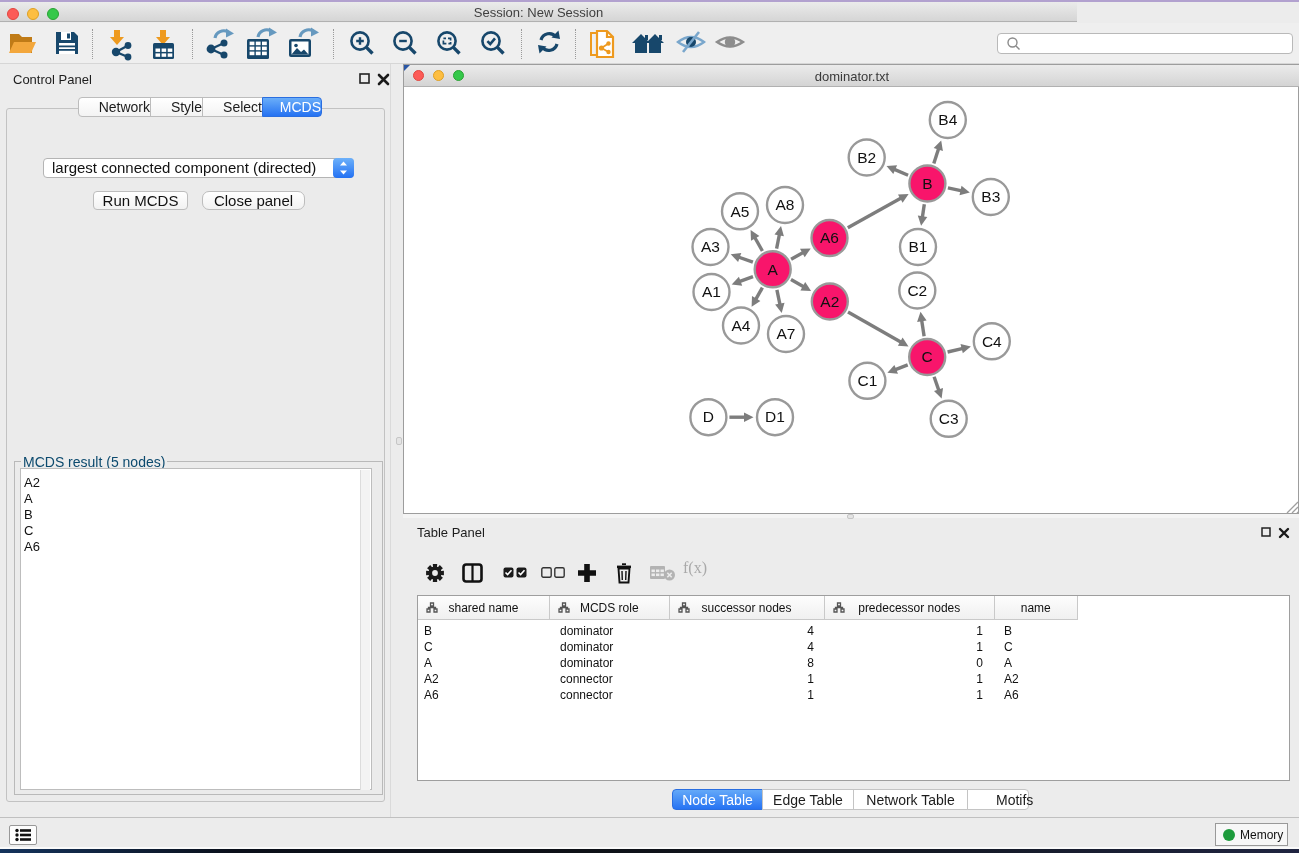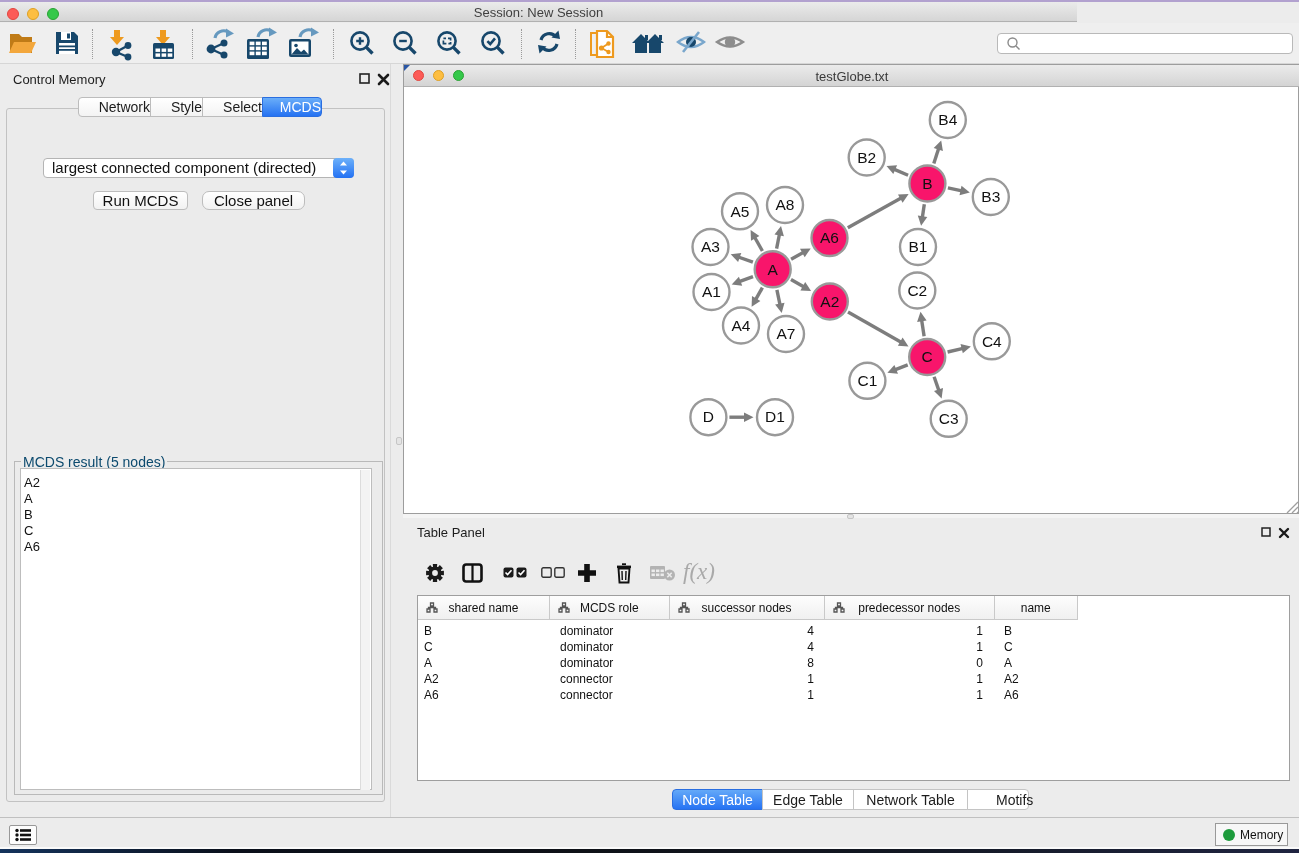--- a/index.html
+++ b/index.html
@@ -200,21 +200,21 @@
   <div class="vsep" style="left:575px"></div>
   <div id="searchbox">
     <svg width="16" height="16" style="position:absolute;left:8px;top:2px">
         <circle cx="6.5" cy="6.5" r="4.5" fill="none" stroke="#8a8a8a" stroke-width="1.4"></circle>
         <line x1="10" y1="10" x2="13.5" y2="13.5" stroke="#8a8a8a" stroke-width="1.4"></line>
       </svg>
   </div>
 </div>
 
 <div class="abs" id="cpanel">
-  <div class="ptitle">Control Memory</div>
+  <div class="ptitle">Control Panel</div>
   <svg width="12" height="12" style="position:absolute;left:359px;top:9px">
       <rect x="1" y="1" width="9" height="9" fill="none" stroke="#222" stroke-width="1.6"></rect>
     </svg>
   <svg width="13" height="13" style="position:absolute;left:377px;top:9px">
       <path d="M2,2 L11,11 M11,2 L2,11" stroke="#1a1a1a" stroke-width="2.6" stroke-linecap="round"></path>
     </svg>
   <div class="tabbox" style="left:6px;top:43.5px;width:379px;height:694px;"></div>
   <div class="tab" style="left:78px;width:73px;border-radius:4px 0 0 4px;">Network</div>
   <div class="tab" style="left:150px;width:53px;">Style</div>
   <div class="tab" style="left:202px;width:61px;">Select</div>
@@ -241,21 +241,21 @@
 </div>
 
 <div class="abs" id="netwin">
   <svg width="6" height="6" style="position:absolute;left:0;top:0;z-index:5">
       <path d="M0,0 L6,0 L0,6 Z" fill="#2a56a5"></path>
     </svg>
   <div id="nettitle">
     <div class="light" style="left:9px;top:5px;width:11px;height:11px;background:#fc5b57;border:0.5px solid #e2463f;"></div>
     <div class="light" style="left:29px;top:5px;width:11px;height:11px;background:#fdbe41;border:0.5px solid #dfa023;"></div>
     <div class="light" style="left:49px;top:5px;width:11px;height:11px;background:#35c84a;border:0.5px solid #2aa334;"></div>
-    <div class="t">testGlobe.txt</div>
+    <div class="t">dominator.txt</div>
   </div>
   <div id="netcanvas">
     <svg width="895" height="421" style="position:absolute;left:0;top:0" font-family="'Liberation Sans', sans-serif">
         <line x1="349.0" y1="188.6" x2="335.2" y2="193.7" stroke="#7d7d7d" stroke-width="3.4"></line>
         <polygon points="327.7,196.5 334.9,188.7 338.2,197.7" fill="#7d7d7d"></polygon>
         <line x1="348.9" y1="174.2" x2="334.3" y2="169.0" stroke="#7d7d7d" stroke-width="3.4"></line>
         <polygon points="326.7,166.3 337.3,164.9 334.1,174.0" fill="#7d7d7d"></polygon>
         <line x1="358.4" y1="163.0" x2="350.5" y2="149.0" stroke="#7d7d7d" stroke-width="3.4"></line>
         <polygon points="346.6,142.0 355.4,147.9 347.0,152.7" fill="#7d7d7d"></polygon>
         <line x1="372.6" y1="160.7" x2="375.5" y2="146.0" stroke="#7d7d7d" stroke-width="3.4"></line>
@@ -391,21 +391,21 @@
         <rect x="1.5" y="4.5" width="3.4" height="2.6"></rect>
         <rect x="6" y="4.5" width="3.4" height="2.6"></rect>
         <rect x="10.5" y="4.5" width="3.4" height="2.6"></rect>
 <rect x="1.5" y="8.5" width="3.4" height="2.6"></rect>
         <rect x="6" y="8.5" width="3.4" height="2.6"></rect>
         <rect x="10.5" y="8.5" width="3.4" height="2.6"></rect>
       </g>
 <circle cx="19.5" cy="10" r="5.5" fill="#b3b3b3"></circle>
       <path d="M17.3,7.8 L21.7,12.2 M21.7,7.8 L17.3,12.2" stroke="#ececec" stroke-width="1.6"></path>
     </svg>
-    <div style="position:absolute;left:280px;top:40px;font-family:'Liberation Serif',serif;font-style:italic;font-size:23px;color:#a9a9a9;text-align:center;">f(x)</div>
+    <div style="position:absolute;left:280px;top:40px;font-family:'Liberation Serif',serif;font-size:16px;color:#a9a9a9;text-align:center;">f(x)</div>
   <div id="ttable">
     <div class="hcell" style="left:0px;width:132px"><svg width="12" height="11" style="position:absolute;left:8px;top:6px">
           <path d="M4.5,1 h3 v3 h-3 z M1,7 h3 v3 h-3 z M8,7 h3 v3 h-3 z M6,4 v1.5 M2.5,7 V5.5 h7 V7" stroke="#555" stroke-width="1.3" fill="none"></path>
         </svg>shared name</div>
       <div class="hcell" style="left:132px;width:119.5px"><svg width="12" height="11" style="position:absolute;left:8px;top:6px">
           <path d="M4.5,1 h3 v3 h-3 z M1,7 h3 v3 h-3 z M8,7 h3 v3 h-3 z M6,4 v1.5 M2.5,7 V5.5 h7 V7" stroke="#555" stroke-width="1.3" fill="none"></path>
         </svg>MCDS role</div>
       <div class="hcell" style="left:251.5px;width:155.0px"><svg width="12" height="11" style="position:absolute;left:8px;top:6px">
           <path d="M4.5,1 h3 v3 h-3 z M1,7 h3 v3 h-3 z M8,7 h3 v3 h-3 z M6,4 v1.5 M2.5,7 V5.5 h7 V7" stroke="#555" stroke-width="1.3" fill="none"></path>
         </svg>successor nodes</div>

